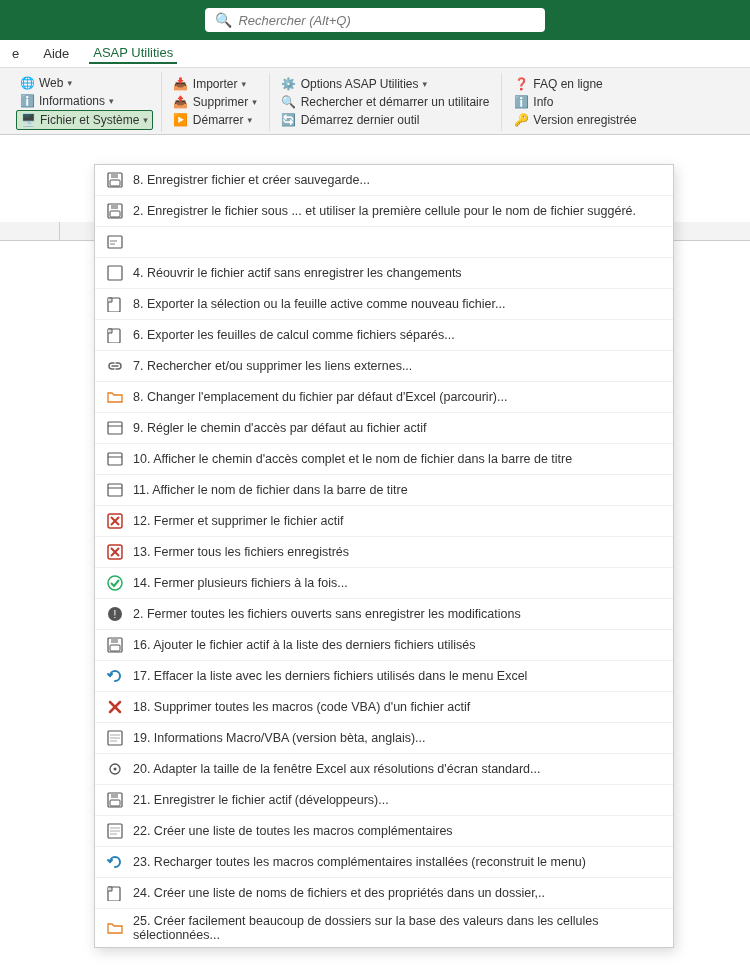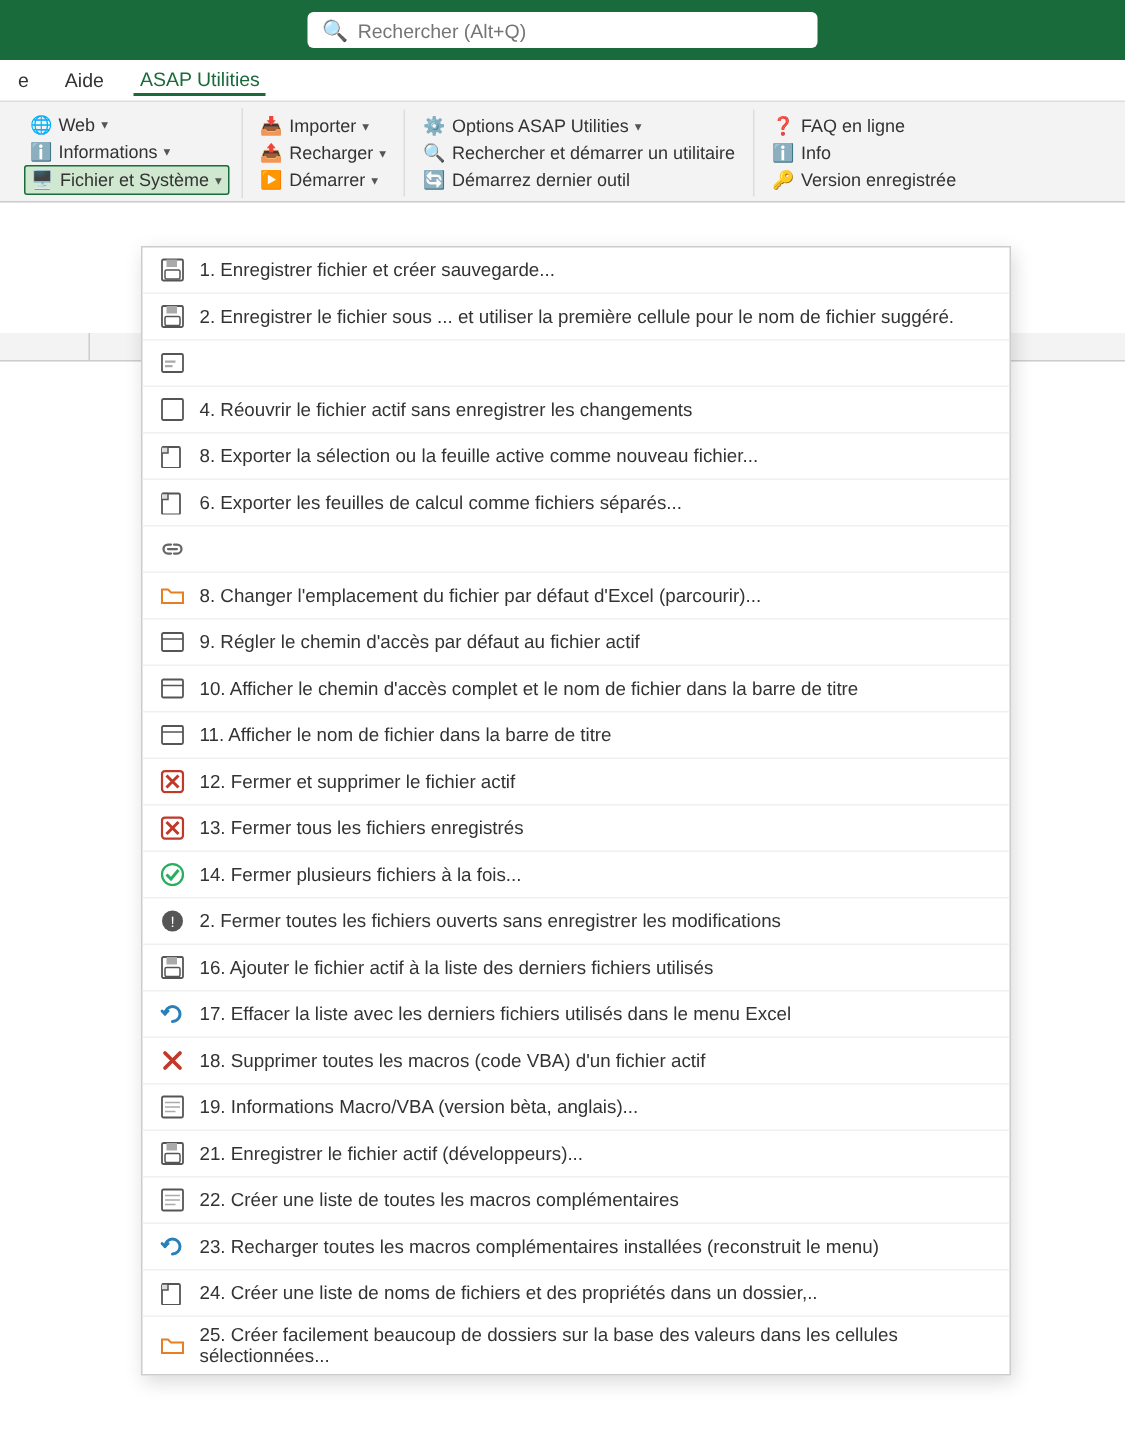--- a/index.html
+++ b/index.html
@@ -22,20 +22,21 @@
       width: 340px;
       gap: 6px;
     }
     .search-input-wrap input {
       border: none;
       outline: none;
       font-size: 13px;
       color: #000000;
       width: 100%;
       background: transparent;
+      font-style: italic;
     }
     .search-icon-svg { color: #888; font-size: 14px; }
 
     
     .menu-bar {
       background: #fff;
       border-bottom: 1px solid #ddd;
       display: flex;
       align-items: center;
       padding: 2px 8px;
@@ -186,21 +187,21 @@
     </div>
 
     <div class="ribbon-group">
       <div class="ribbon-btn">
         <span>📥</span>
         <span>Importer</span>
         <span class="arrow">▾</span>
       </div>
       <div class="ribbon-btn">
         <span>📤</span>
-        <span>Recharger</span>
+        <span>Supprimer</span>
         <span class="arrow">▾</span>
       </div>
       <div class="ribbon-btn">
         <span>▶️</span>
         <span>Démarrer</span>
         <span class="arrow">▾</span>
       </div>
     </div>
 
     <div class="ribbon-group">
@@ -239,21 +240,21 @@
 
 <div class="dropdown-menu" id="dropdown-menu">
 <div class="dropdown-item">
       <span class="item-icon" style="color: rgb(51, 51, 51); font-style: normal;">
         <svg width="16" height="16" viewBox="0 0 16 16">
           <rect x="1" y="1" width="14" height="14" rx="1" fill="none" stroke="#555" stroke-width="1.2"></rect>
           <rect x="4" y="1" width="7" height="5" fill="#aaa"></rect>
           <rect x="3" y="8" width="10" height="6" rx="1" fill="none" stroke="#555" stroke-width="1"></rect>
         </svg>
       </span>
-      <span class="item-text">1. Enregistrer fichier et créer sauvegarde...</span>
+      <span class="item-text">8. Enregistrer fichier et créer sauvegarde...</span>
     </div>
     <div class="dropdown-item">
       <span class="item-icon" style="color: rgb(51, 51, 51); font-style: normal;">
         <svg width="16" height="16" viewBox="0 0 16 16">
           <rect x="1" y="1" width="14" height="14" rx="1" fill="none" stroke="#555" stroke-width="1.2"></rect>
           <rect x="4" y="1" width="7" height="5" fill="#aaa"></rect>
           <rect x="3" y="8" width="10" height="6" rx="1" fill="none" stroke="#555" stroke-width="1"></rect>
         </svg>
       </span>
       <span class="item-text">2. Enregistrer le fichier sous ... et utiliser la première cellule pour le nom de fichier suggéré.</span>
@@ -292,20 +293,21 @@
         </svg>
       </span>
       <span class="item-text">6. Exporter les feuilles de calcul comme fichiers séparés...</span>
     </div>
     <div class="dropdown-item">
       <span class="item-icon" style="color: rgb(102, 102, 102); font-style: normal;">
         <svg width="16" height="16" viewBox="0 0 16 16">
           <path d="M7 5H5a3 3 0 0 0 0 6h2m2-6h2a3 3 0 0 1 0 6h-2M5 8h6" fill="none" stroke="#666" stroke-width="1.5" stroke-linecap="round"></path>
         </svg>
       </span>
+      <span class="item-text">7. Rechercher et/ou supprimer les liens externes...</span>
     </div>
     <div class="dropdown-item">
       <span class="item-icon" style="color: rgb(51, 51, 51); font-style: normal;">
         <svg width="16" height="16" viewBox="0 0 16 16">
           <path d="M1 4 L1 13 L15 13 L15 6 L7 6 L5 4 Z" fill="none" stroke="#e67e22" stroke-width="1.3"></path>
         </svg>
       </span>
       <span class="item-text">8. Changer l'emplacement du fichier par défaut d'Excel (parcourir)...</span>
     </div>
     <div class="dropdown-item">
@@ -404,20 +406,29 @@
     <div class="dropdown-item">
       <span class="item-icon" style="color: rgb(85, 85, 85); font-style: normal;">
         <svg width="16" height="16" viewBox="0 0 16 16">
           <rect x="1" y="1" width="14" height="14" rx="1" fill="none" stroke="#555" stroke-width="1.2"></rect>
           <line x1="3" y1="5" x2="13" y2="5" stroke="#aaa" stroke-width="1"></line>
           <line x1="3" y1="8" x2="13" y2="8" stroke="#aaa" stroke-width="1"></line>
           <line x1="3" y1="11" x2="10" y2="11" stroke="#aaa" stroke-width="1"></line>
         </svg>
       </span>
       <span class="item-text">19. Informations Macro/VBA (version bèta, anglais)...</span>
+    </div>
+    <div class="dropdown-item">
+      <span class="item-icon" style="color: rgb(85, 85, 85); font-style: normal;">
+        <svg width="16" height="16" viewBox="0 0 16 16">
+          <circle cx="8" cy="8" r="5" fill="none" stroke="#555" stroke-width="1.3"></circle>
+          <circle cx="8" cy="8" r="1.5" fill="#555"></circle>
+        </svg>
+      </span>
+      <span class="item-text">20. Adapter la taille de la fenêtre Excel aux résolutions d'écran standard...</span>
     </div>
     <div class="dropdown-item">
       <span class="item-icon" style="color: rgb(51, 51, 51); font-style: normal;">
         <svg width="16" height="16" viewBox="0 0 16 16">
           <rect x="1" y="1" width="14" height="14" rx="1" fill="none" stroke="#555" stroke-width="1.2"></rect>
           <rect x="4" y="1" width="7" height="5" fill="#aaa"></rect>
           <rect x="3" y="8" width="10" height="6" rx="1" fill="none" stroke="#555" stroke-width="1"></rect>
         </svg>
       </span>
       <span class="item-text">21. Enregistrer le fichier actif  (développeurs)...</span>

